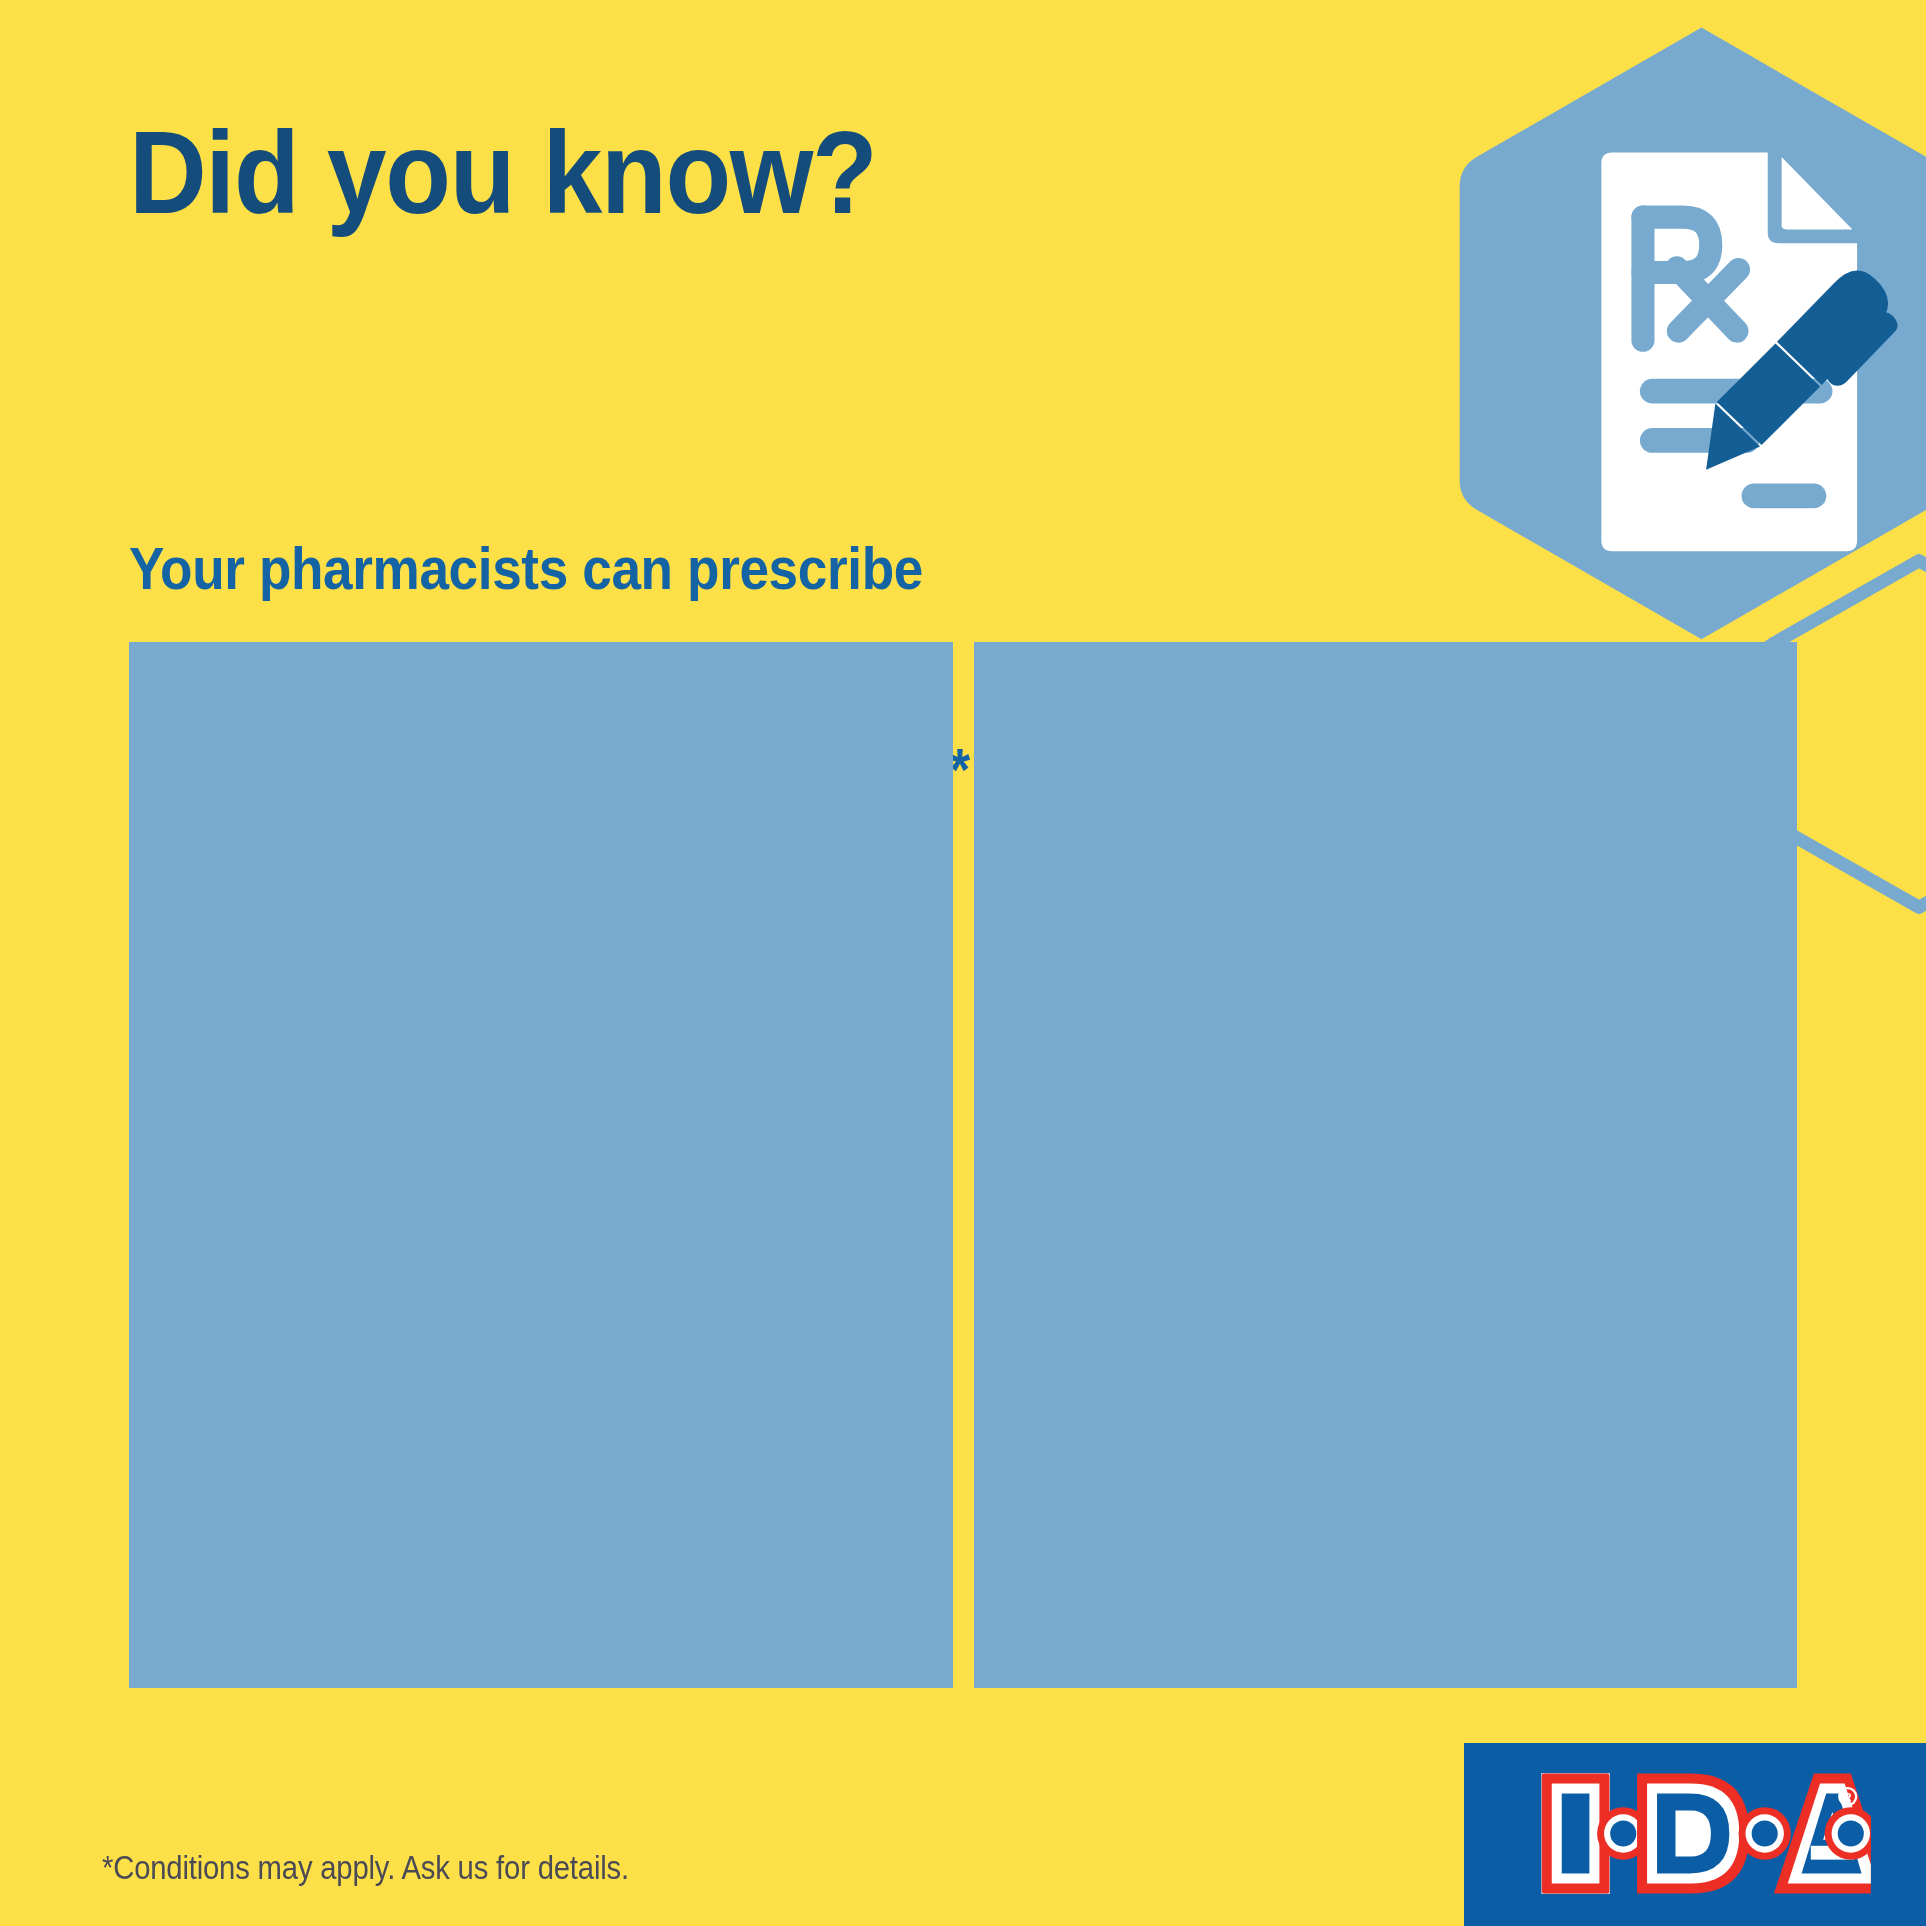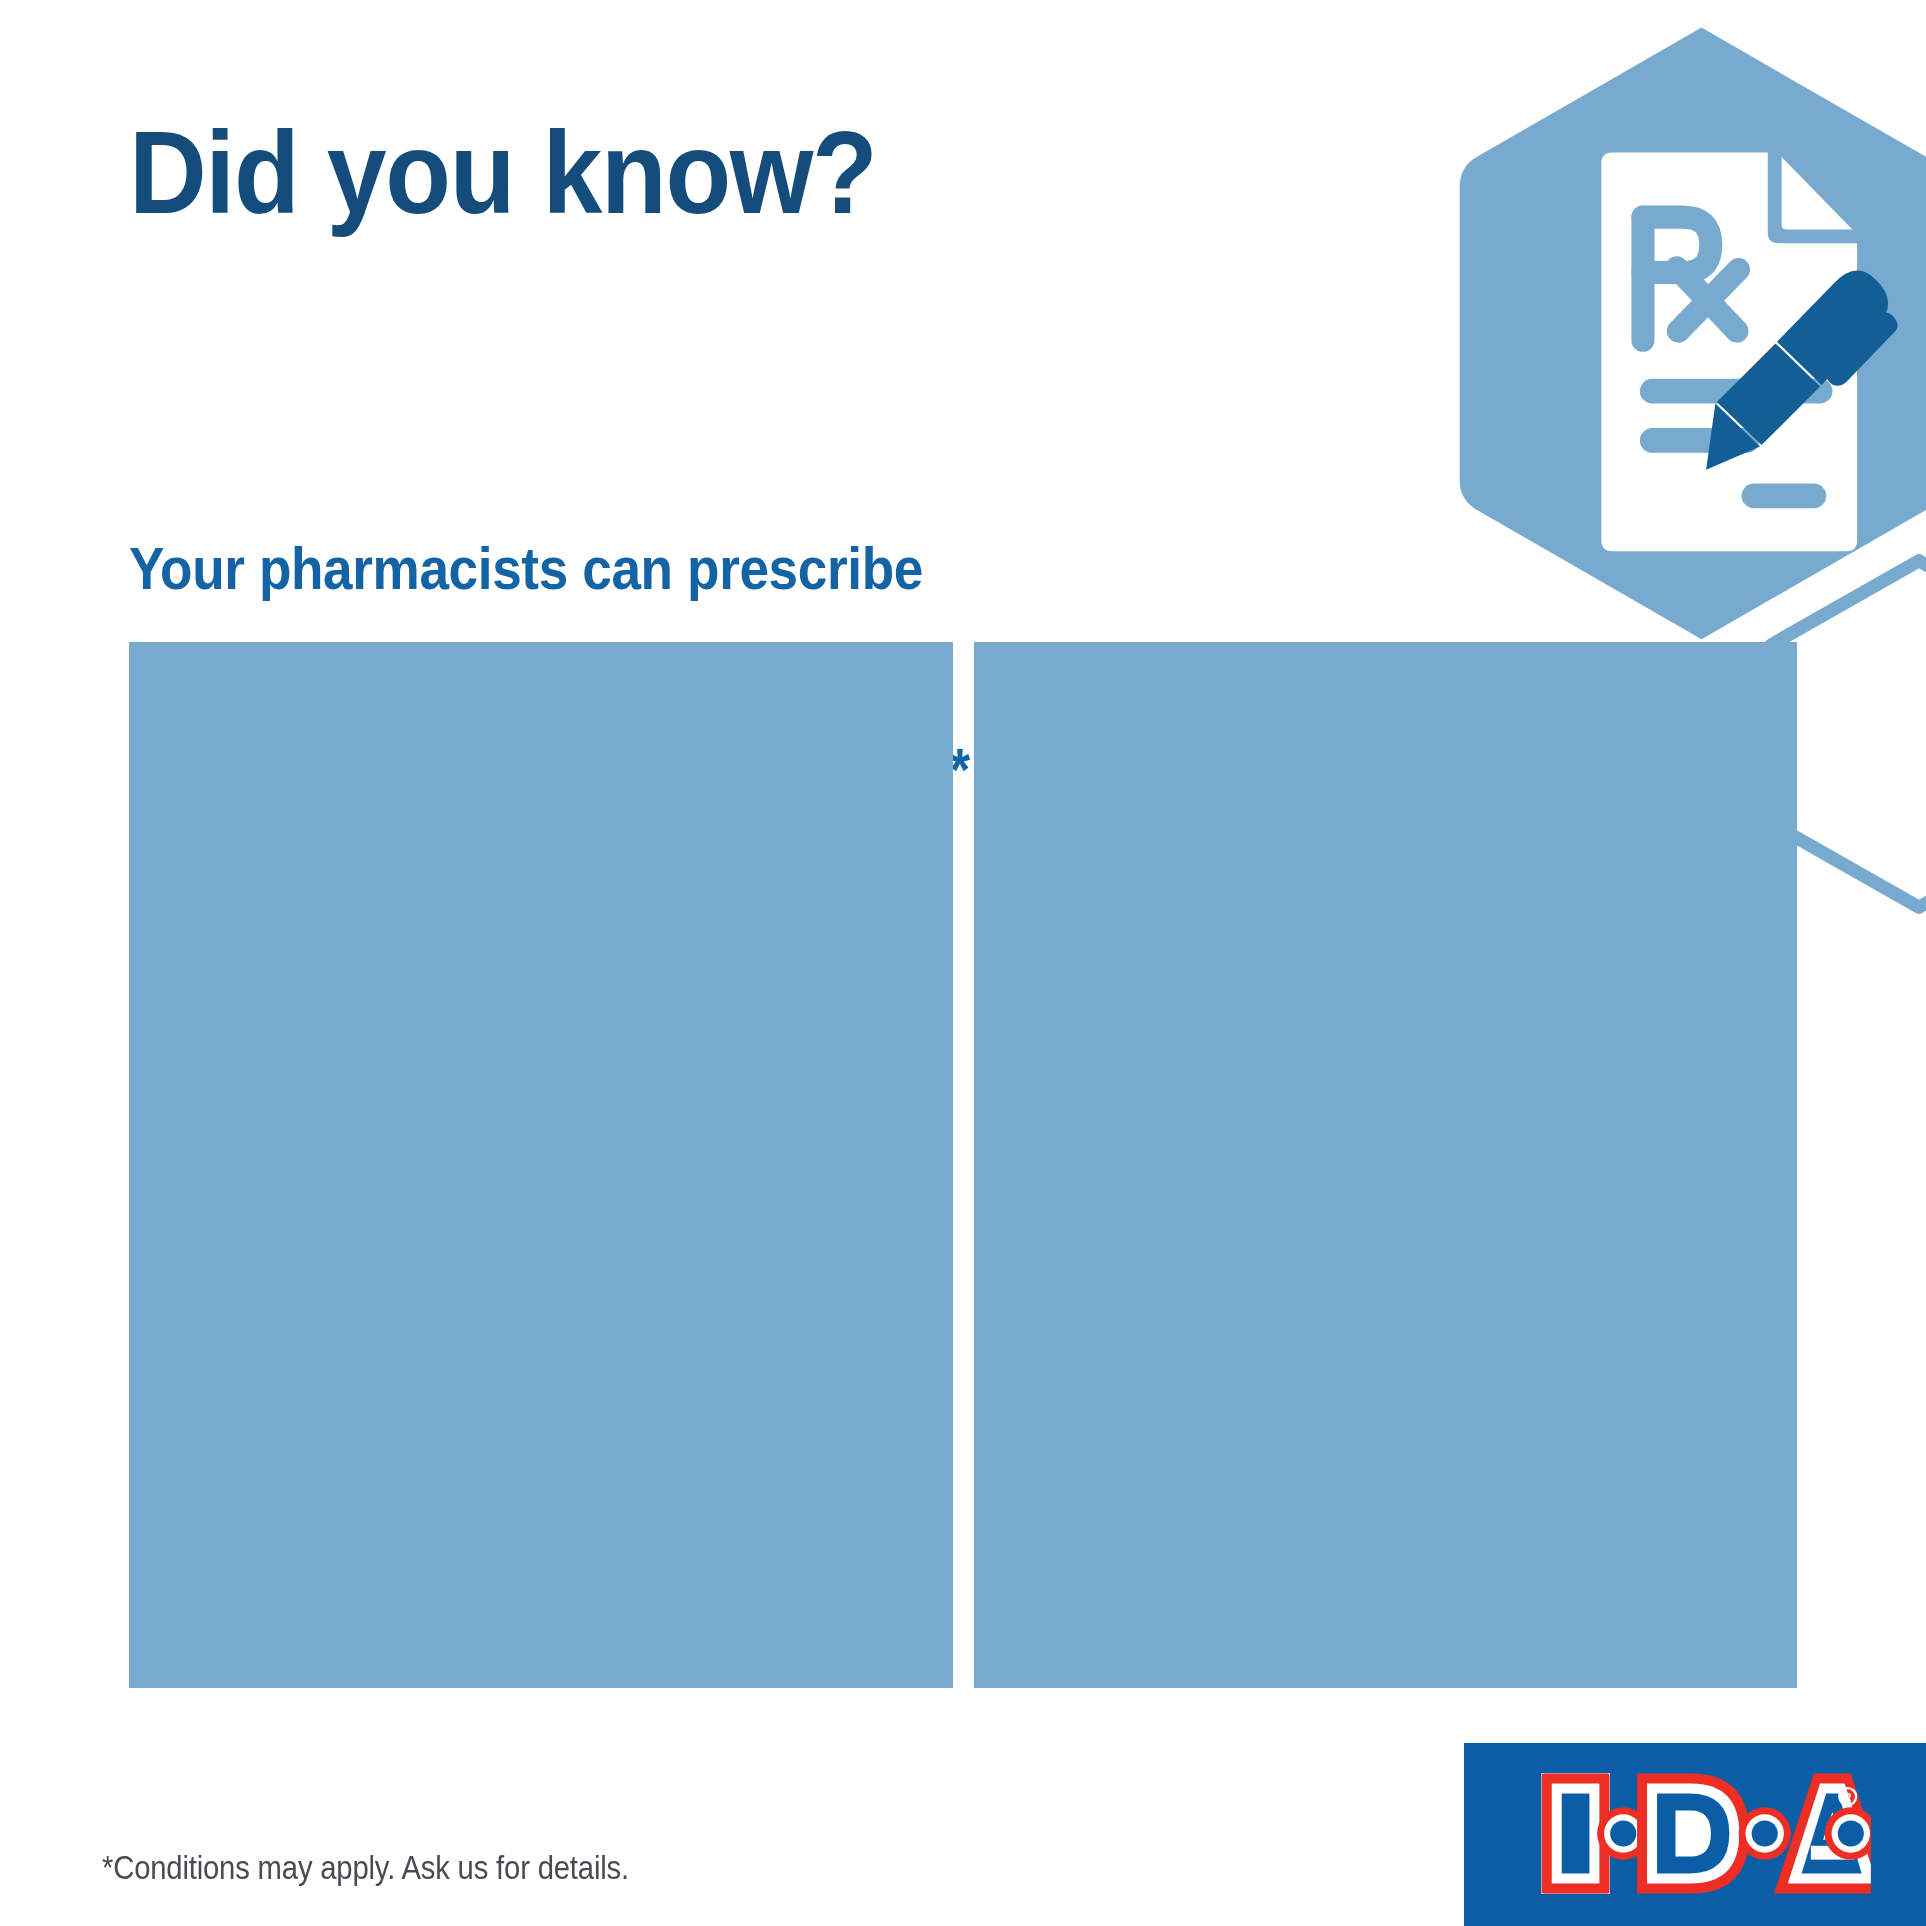--- a/index.html
+++ b/index.html
@@ -5,21 +5,21 @@
   html, body {
     margin: 0;
     padding: 0;
     background: #b6d2e5;
   }
   #poster {
     position: relative;
     width: 1926px;
     height: 1926px;
     overflow: hidden;
-    background: #ffffff;
+    background: #fde047;
     font-family: "Liberation Sans", sans-serif;
   }
 
   
   .hex-outline {
     position: absolute;
     left: 1757px;
     top: 553px;
     width: 324px;
     height: 362px;

